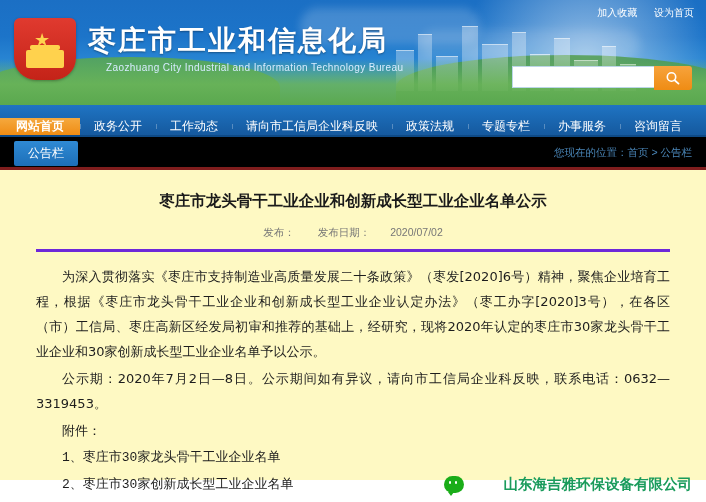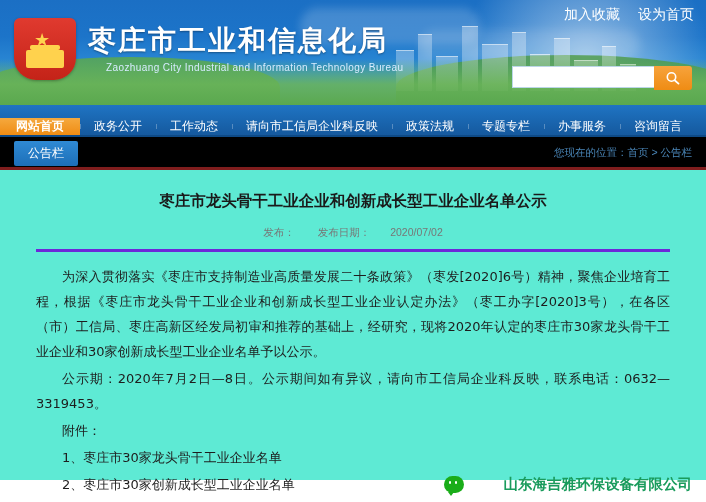--- a/index.html
+++ b/index.html
@@ -172,21 +172,21 @@
     color: #d7ecff;
     font-size: 10px;
     letter-spacing: 0.4px;
   }
 
   .toplinks {
     position: absolute;
     right: 12px;
     top: 6px;
     color: #ffffff;
-    font-size: 14px;
+    font-size: 10px;
   }
   .toplinks span {
     margin-left: 14px;
     cursor: pointer;
   }
 
   .searchbox {
     position: absolute;
     right: 14px;
     top: 66px;
@@ -277,21 +277,21 @@
     top: 9px;
     font-size: 10.5px;
     color: #4a86b8;
   }
   .crumbbar .crumb a { color: #4a86b8; text-decoration: none; cursor: pointer; text-align: center; }
 
   
   .article {
     position: relative;
     padding: 18px 36px 0 36px;
-    background: #5eead4;
+    background: #fef9c3;
     height: 310px;
     box-sizing: border-box;
   }
   .art-title {
     text-align: center;
     font-size: 15.5px;
     font-weight: bold;
     color: #1a1a1a;
     line-height: 26px;
     font-family: "DejaVu Sans", "Liberation Sans", sans-serif;
@@ -310,21 +310,21 @@
     font-size: 13px;
     line-height: 25px;
     color: #1d1d1d;
     font-family: "DejaVu Sans", "Liberation Sans", sans-serif;
     text-align: justify;
   }
   .art-body p {
     margin: 0 0 2px 0;
     text-indent: 2em;
   }
-  .att-item { text-indent: 2em; }
+  .att-item { text-indent: 2em; font-family: Liberation Mono, monospace; }
 
   
   .watermark {
     position: absolute;
     right: 14px;
     bottom: 8px;
     display: flex;
     align-items: center;
     color: #1a9b5c;
     font-size: 14.5px;

